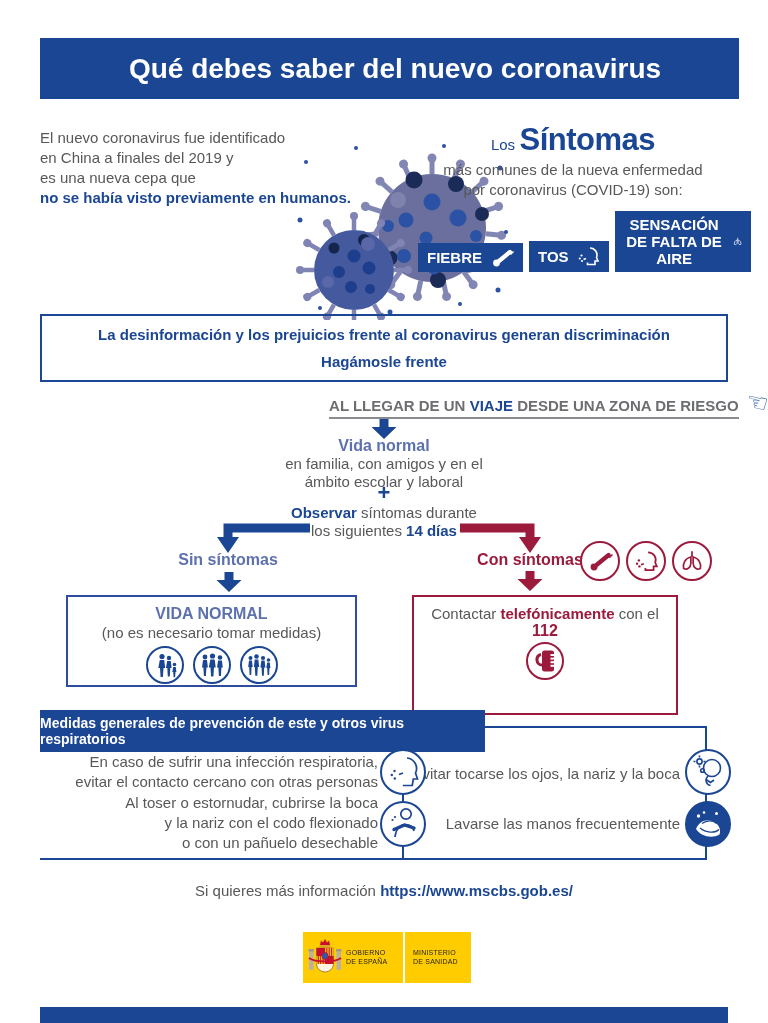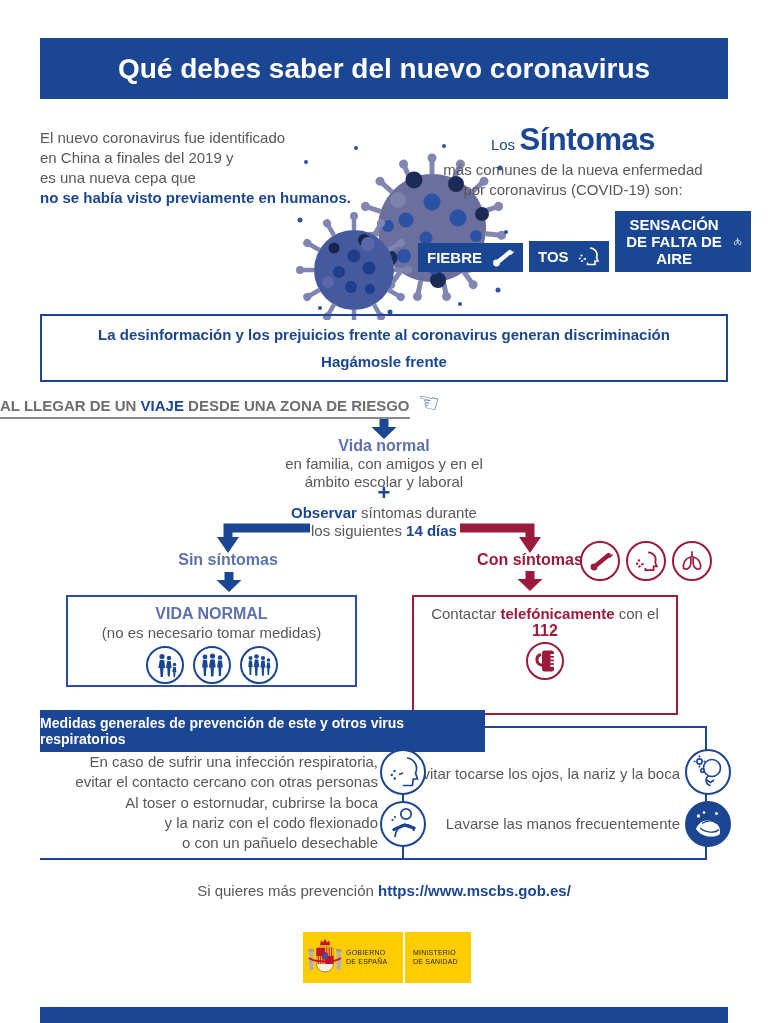--- a/index.html
+++ b/index.html
@@ -4,40 +4,40 @@
 <style>
   html,body{margin:0;padding:0;background:#fff;}
   #canvas{position:relative;width:768px;height:1023px;background:#fff;overflow:hidden;
           font-family:"Liberation Sans",sans-serif;color:#58585A;}
   .abs{position:absolute;}
   .b{font-weight:bold;}
   .maroon{color:#9C1A3C;}
   .pre{white-space:pre-line;}
 
   #title-banner{left:40px;top:38px;width:688px;height:61px;background:#1B4693;color:#fff;
-    display:flex;align-items:center;justify-content:center;font-size:28px;font-weight:bold;}
+    display:flex;align-items:center;justify-content:center;font-size:28px;font-weight:bold;padding-left:11px;}
 
   #intro{left:40px;top:128px;width:470px;font-size:15px;line-height:20px;}
   #intro .par{margin:0 0 17px 0;}
   .hl{color:#1B4693;font-weight:bold;}
   .nowrap{white-space:nowrap;}
 
   #symptoms{right:40px;top:122px;width:310px;text-align:center;}
   .sym-article{font-size:15px;color:#1B4693;}
   .sym-word{font-size:31px;font-weight:bold;color:#1B4693;letter-spacing:-.5px;}
   .sym-sub{font-size:15px;line-height:20px;margin-top:2px;}
   .badges{margin-top:11px;display:flex;align-items:flex-end;gap:6px;}
   .badge{display:inline-flex;align-items:center;gap:8px;background:#1B4693;color:#fff;
     font-weight:bold;font-size:15px;padding:5px 9px;}
 
   #notice-box{left:40px;top:314px;width:688px;height:68px;border:2px solid #1B4693;box-sizing:border-box;
     display:flex;flex-direction:column;justify-content:space-evenly;align-items:center;
     color:#1B4693;font-weight:bold;font-size:15px;}
 
-  #flow-header{left:0;top:397px;width:768px;display:flex;justify-content:flex-start;align-items:flex-start;gap:7px;
+  #flow-header{left:0;top:397px;width:768px;display:flex;justify-content:flex-end;align-items:flex-start;gap:7px;
     font-size:15px;font-weight:bold;color:#6d6e71;}
   .fh-text{border-bottom:2px solid #8a8b8e;padding-bottom:3px;}
   .hand-icon{font-family:"DejaVu Sans",sans-serif;font-size:25px;line-height:16px;color:#2456A5;
     transform:rotate(12deg);margin-top:-2px;}
 
   .down-arrow{display:block;}
   #arrow1{left:371px;top:419px;}
   #arrow2{left:216px;top:572px;}
   #arrow3{left:517px;top:571px;}
 
@@ -421,21 +421,21 @@
     <svg width="40" height="40" viewBox="0 0 40 40">
       <path d="M8 25 c3 -7.5 10.5 -10.5 17 -7.5 5.5 2.5 8.5 7.5 6.5 13 -7.5 4.5 -18.5 2 -23.5 -5.5 z" fill="#fff"></path>
       <path d="M14 19.5 c4.5 -3.5 11 -3.5 14.5 0 M12 24 c6 5 15 5.5 19 1.5" stroke="#1B4693" stroke-width="1.2" fill="none"></path>
       <circle cx="10.5" cy="12" r="1.7" fill="#fff"></circle>
         <circle cx="16" cy="8.5" r="1.3" fill="#fff"></circle>
         <circle cx="28.5" cy="9.5" r="1.5" fill="#fff"></circle>
     </svg>
   </div>
 
   <div class="abs" id="info-line">
-    <span>Si quieres más prevención </span><span class="lnk">https://www.mscbs.gob.es/</span>
+    <span>Si quieres más información </span><span class="lnk">https://www.mscbs.gob.es/</span>
   </div>
 
   <div class="abs" id="gov-logo">
     <div class="logo-block logo-left">
       <svg width="34" height="42" viewBox="0 0 34 42" style="margin-left:5px">
         <rect x="1" y="14" width="4.5" height="19" rx="1" fill="#b9b0a6"></rect>
         <rect x="0.5" y="12" width="5.5" height="2.5" fill="#a39a8e"></rect>
         <rect x="28.5" y="14" width="4.5" height="19" rx="1" fill="#b9b0a6"></rect>
         <rect x="28" y="12" width="5.5" height="2.5" fill="#a39a8e"></rect>
         <path d="M12 8 h10 l-1 -4.5 -2 2 -2 -3.5 -2 3.5 -2 -2 z" fill="#c8102e"></path>

